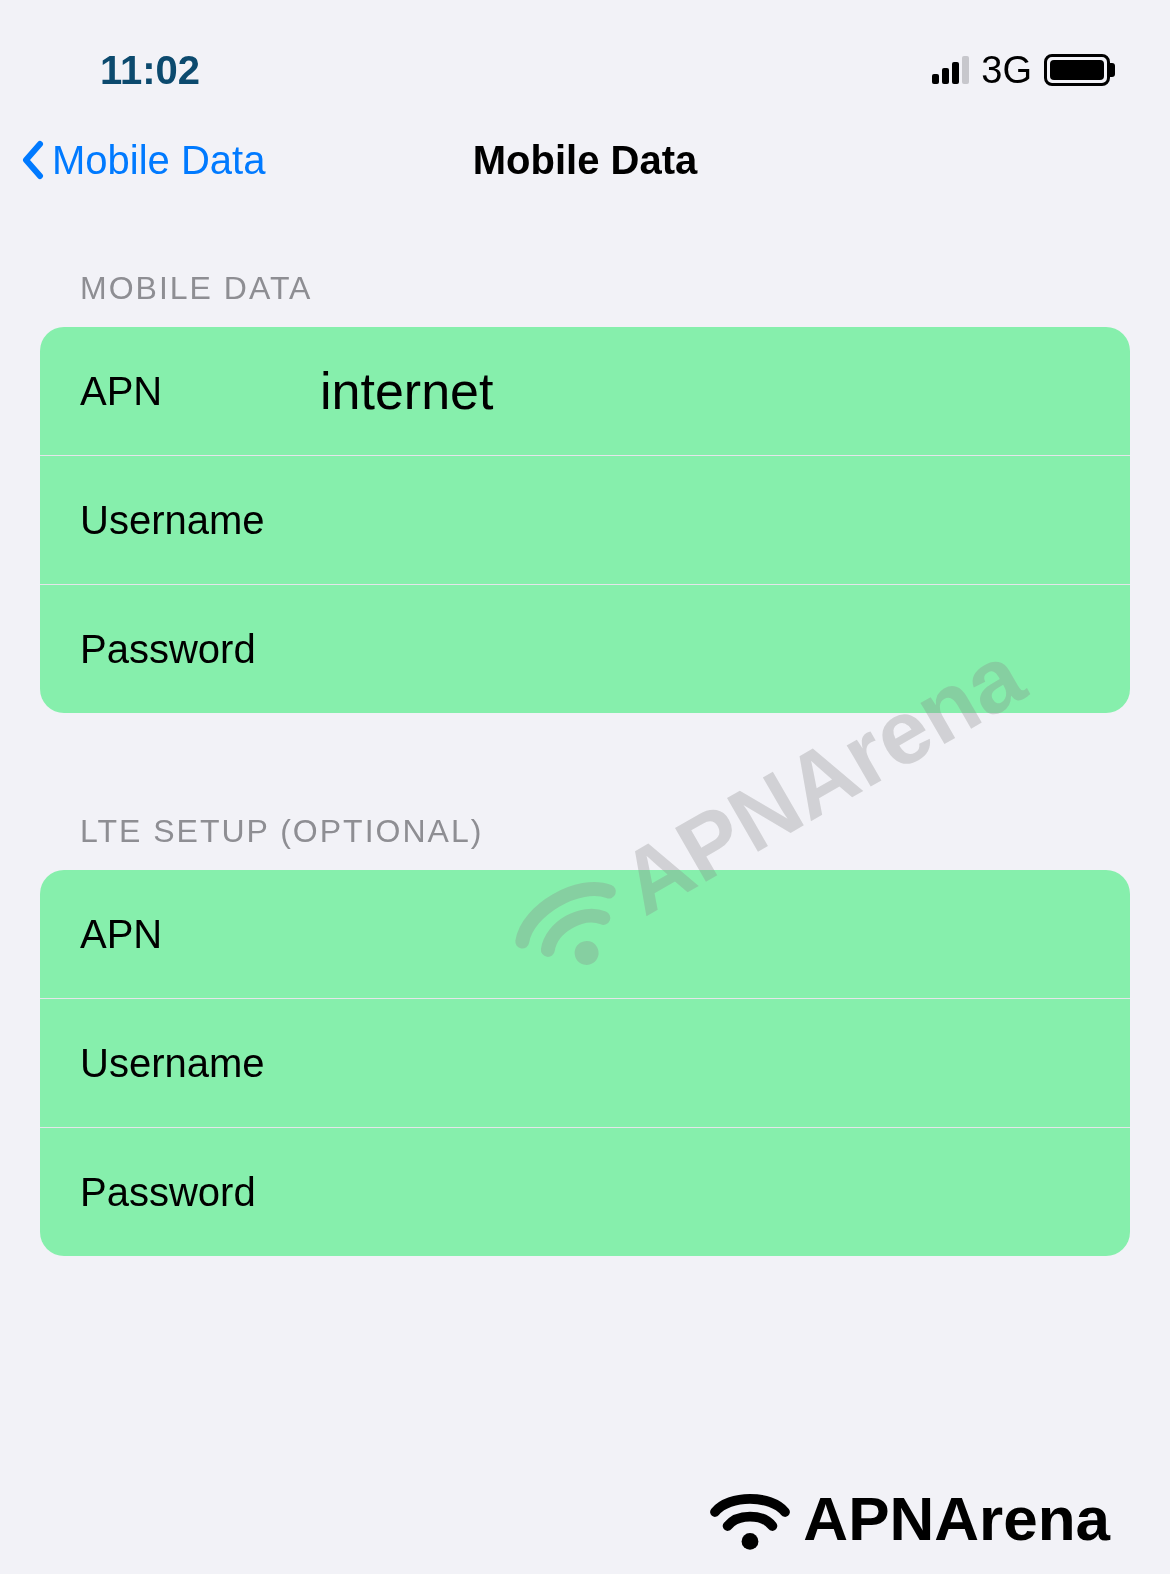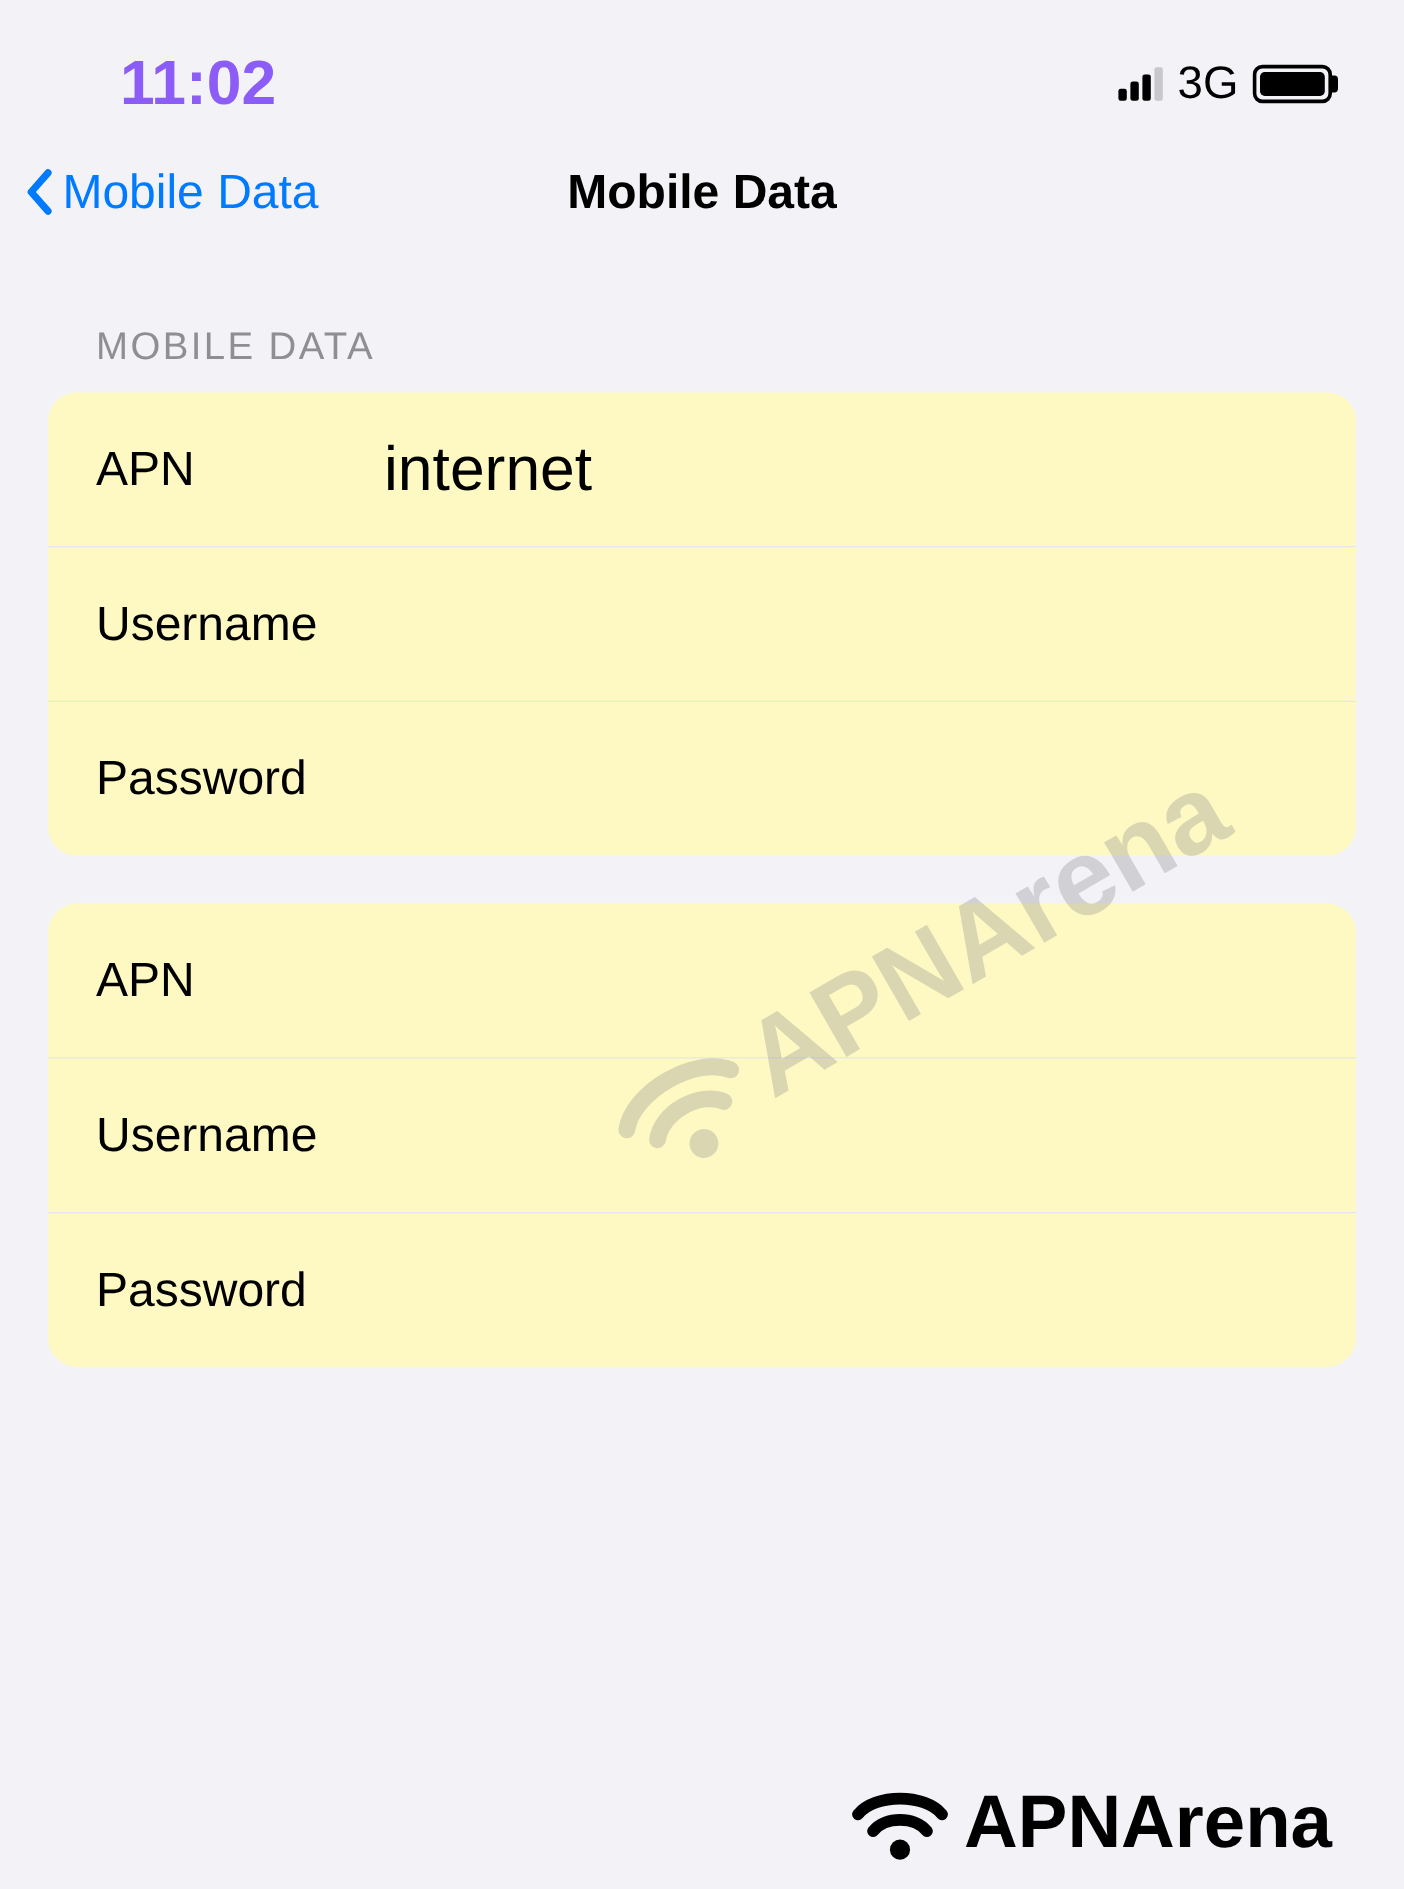--- a/index.html
+++ b/index.html
@@ -16,23 +16,23 @@
       overflow: hidden;
     }
     .status-bar {
       display: flex;
       justify-content: space-between;
       align-items: center;
       padding: 40px 60px 0px 100px;
       height: 100px;
     }
     .status-time {
-      font-size: 52px;
+      font-size: 40px;
       font-weight: 700;
-      color: #8b5cf6;
+      color: #0c4a6e;
     }
     .status-right {
       display: flex;
       align-items: center;
       gap: 12px;
     }
     .signal-bars {
       display: flex;
       align-items: flex-end;
       gap: 3px;
@@ -108,21 +108,21 @@
       padding: 0 40px;
     }
     .section-header {
       font-size: 32px;
       color: #8e8e93;
       letter-spacing: 2px;
       padding: 60px 0 20px 40px;
       text-transform: uppercase;
     }
     .section-group {
-      background: #fef9c3;
+      background: #86efac;
       border-radius: 24px;
       overflow: hidden;
     }
     .row {
       display: flex;
       align-items: center;
       padding: 34px 40px;
       border-bottom: 1px solid #e5e5ea;
     }
     .row:last-child {
@@ -220,20 +220,21 @@
       <input class="row-input" value="" style="">
     </div>
     <div class="row">
       <div class="row-label">Password</div>
       <input class="row-input" type="password" value="" style="">
     </div>
   </div>
 
   <div class="gap"></div>
 
+  <div class="section-header">LTE SETUP (OPTIONAL)</div>
   <div class="section-group">
     <div class="row">
       <div class="row-label">APN</div>
       <input class="row-input" value="" style="">
     </div>
     <div class="row">
       <div class="row-label">Username</div>
       <input class="row-input" value="" style="">
     </div>
     <div class="row">

